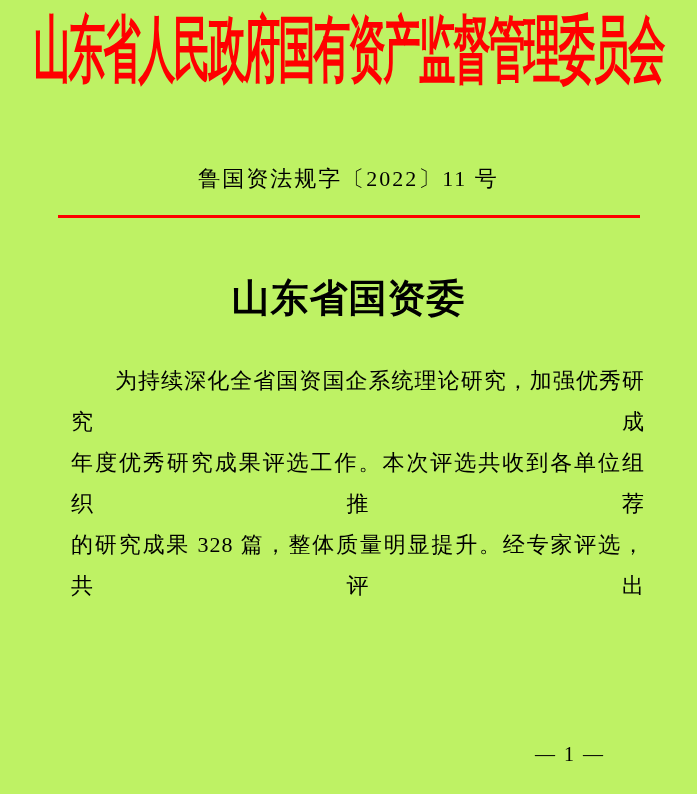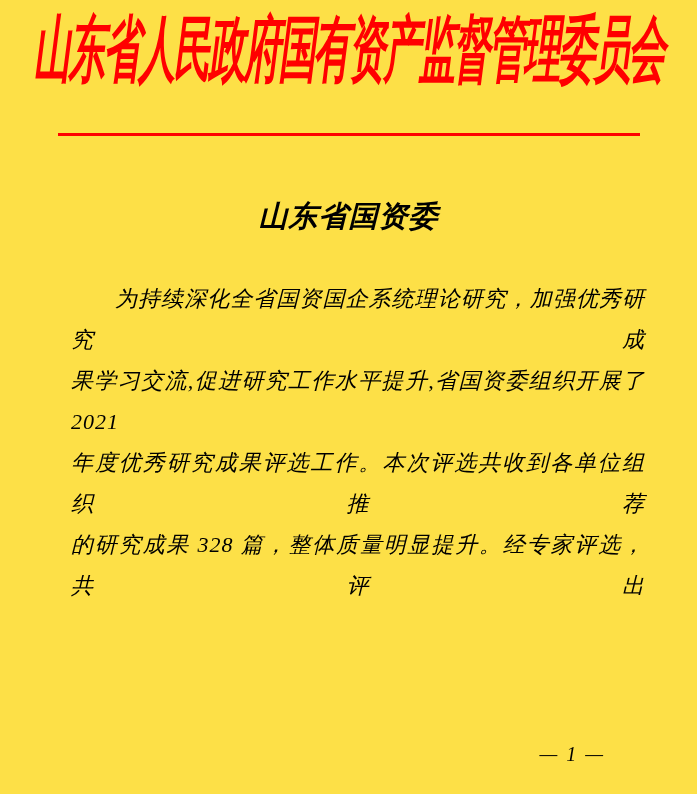--- a/index.html
+++ b/index.html
@@ -4,25 +4,24 @@
 <style>
   html, body {
     margin: 0;
     padding: 0;
     background: #ffffff;
   }
   .page {
     position: relative;
     width: 697px;
     height: 794px;
-    background: #fde047;
+    background: #bef264;
     overflow: hidden;
     font-family: "Liberation Serif", "DejaVu Serif", serif;
     color: #000000;
-    font-style: italic;
   }
   
   .letterhead {
     margin-top: 14px;
     height: 96px;
     text-align: center;
     overflow: visible;
   }
   .letterhead .agency {
     display: inline-block;
@@ -49,21 +48,21 @@
     width: 582px;
     height: 3px;
     margin: 23px auto 0 auto;
     background: #ff0000;
   }
   
   .doc-title {
     margin-top: 61px;
     text-align: center;
     font-weight: bold;
-    font-size: 29px;
+    font-size: 38px;
     line-height: 38px;
     letter-spacing: 1px;
   }
   
   .doc-body {
     margin-top: 43px;
     padding: 0 52px 0 55px;
     font-size: 22px;
     line-height: 41px;
     letter-spacing: 1px;
@@ -91,31 +90,31 @@
 </style>
 </head>
 <body>
 
 <div class="page">
 
   <div class="letterhead">
     <span class="agency">山东省人民政府国有资产监督管理委员会</span>
   </div>
 
+  <div class="doc-number">鲁国资法规字〔2022〕11 号</div>
 
   <div class="red-line"></div>
 
   <div class="doc-title">
     <div class="title-line">山东省国资委</div>
   </div>
 
   <div class="doc-body">
 
     <div class="line just indent">为持续深化全省国资国企系统理论研究，加强优秀研究成</div>
-    <div class="line just">果学习交流,促进研究工作水平提升,省国资委组织开展了 2021</div>
     <div class="line just">年度优秀研究成果评选工作。本次评选共收到各单位组织推荐</div>
     <div class="line just">的研究成果 328 篇，整体质量明显提升。经专家评选，共评出</div>
 
   </div>
 
   <div class="page-number">— 1 —</div>
 
 </div>
 
 </body></html>

